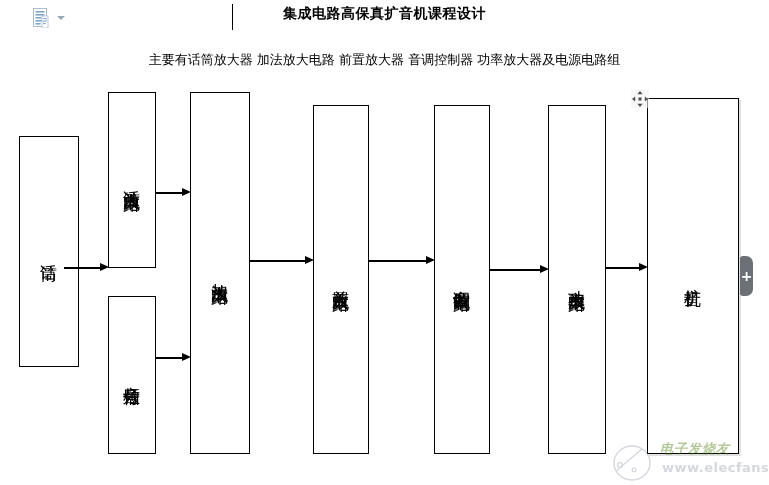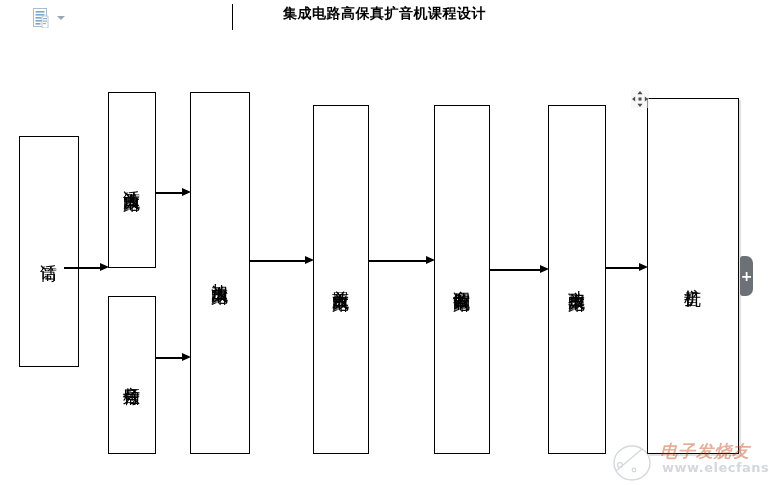--- a/index.html
+++ b/index.html
@@ -162,24 +162,24 @@
     width: 157px;
     height: 47px;
     opacity: 0.42;
     pointer-events: none;
   }
   #wm-cn {
     position: absolute;
     left: 48px;
     top: 2px;
     font-family: "DejaVu Sans", "Liberation Sans", sans-serif;
-    font-size: 17px;
+    font-size: 13px;
     font-weight: 700;
     font-style: italic;
-    color: #c2410c;
+    color: #4d7c0f;
     white-space: nowrap;
     letter-spacing: 1px;
   }
   #wm-url {
     position: absolute;
     left: 50px;
     top: 22px;
     font-family: "DejaVu Sans", "Liberation Sans", sans-serif;
     font-size: 13px;
     font-weight: 700;
@@ -214,20 +214,21 @@
         <rect x="10" y="12.5" width="4" height="1.2" fill="#8fb2d2"></rect>
         <rect x="10" y="15" width="3" height="1.2" fill="#8fb2d2"></rect>
       </svg>
     </span>
     <span class="doc-caret"></span>
   </div>
 
   <div id="title-caret"></div>
   <div id="title">集成电路高保真扩音机课程设计</div>
 
+  <div id="subtitle">主要有话筒放大器  加法放大电路  前置放大器 音调控制器 功率放大器及电源电路组</div>
 
   <div id="diagram-layer">
       <div class="dbox" style="left: 19px; top: 136px; width: 60px; height: 231px;">
         <span class="vtext">话筒</span>
       </div>
       <div class="dbox" style="left: 108px; top: 92px; width: 48px; height: 176px;">
         <span class="vtext">话筒放大电路</span>
       </div>
       <div class="dbox" style="left: 108px; top: 296px; width: 48px; height: 158px;">
         <span class="vtext">音频信号</span>

